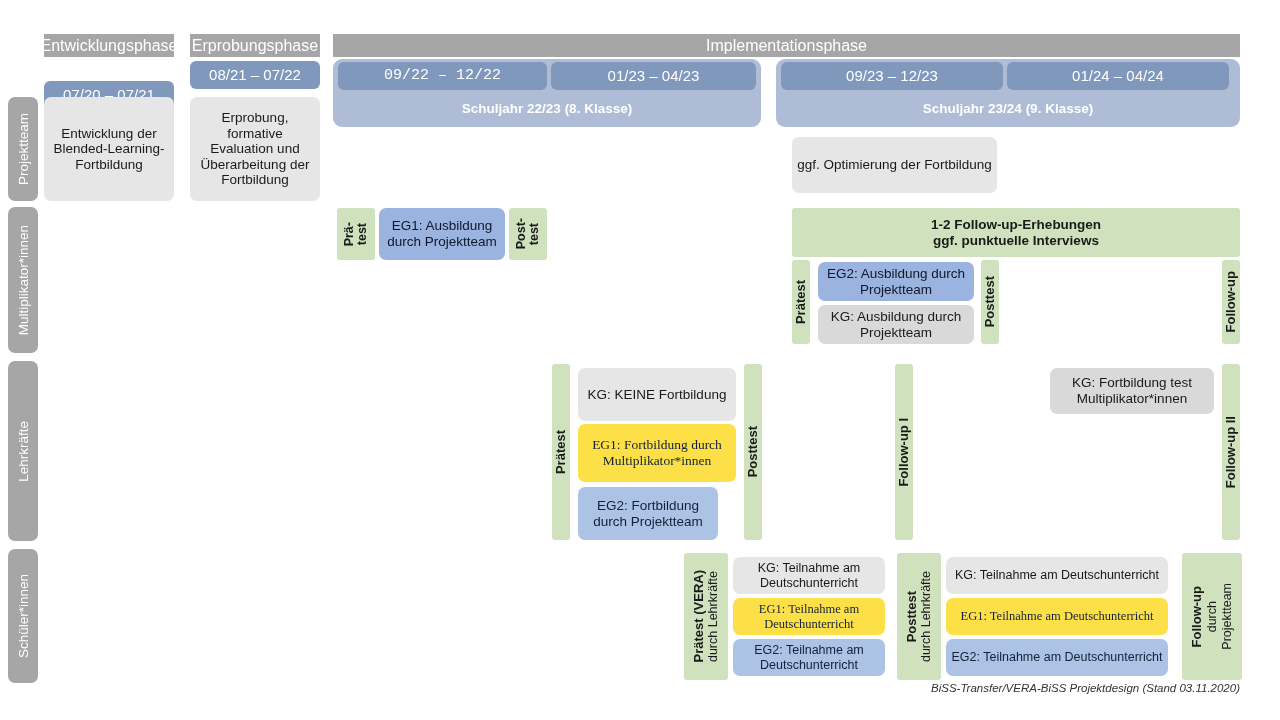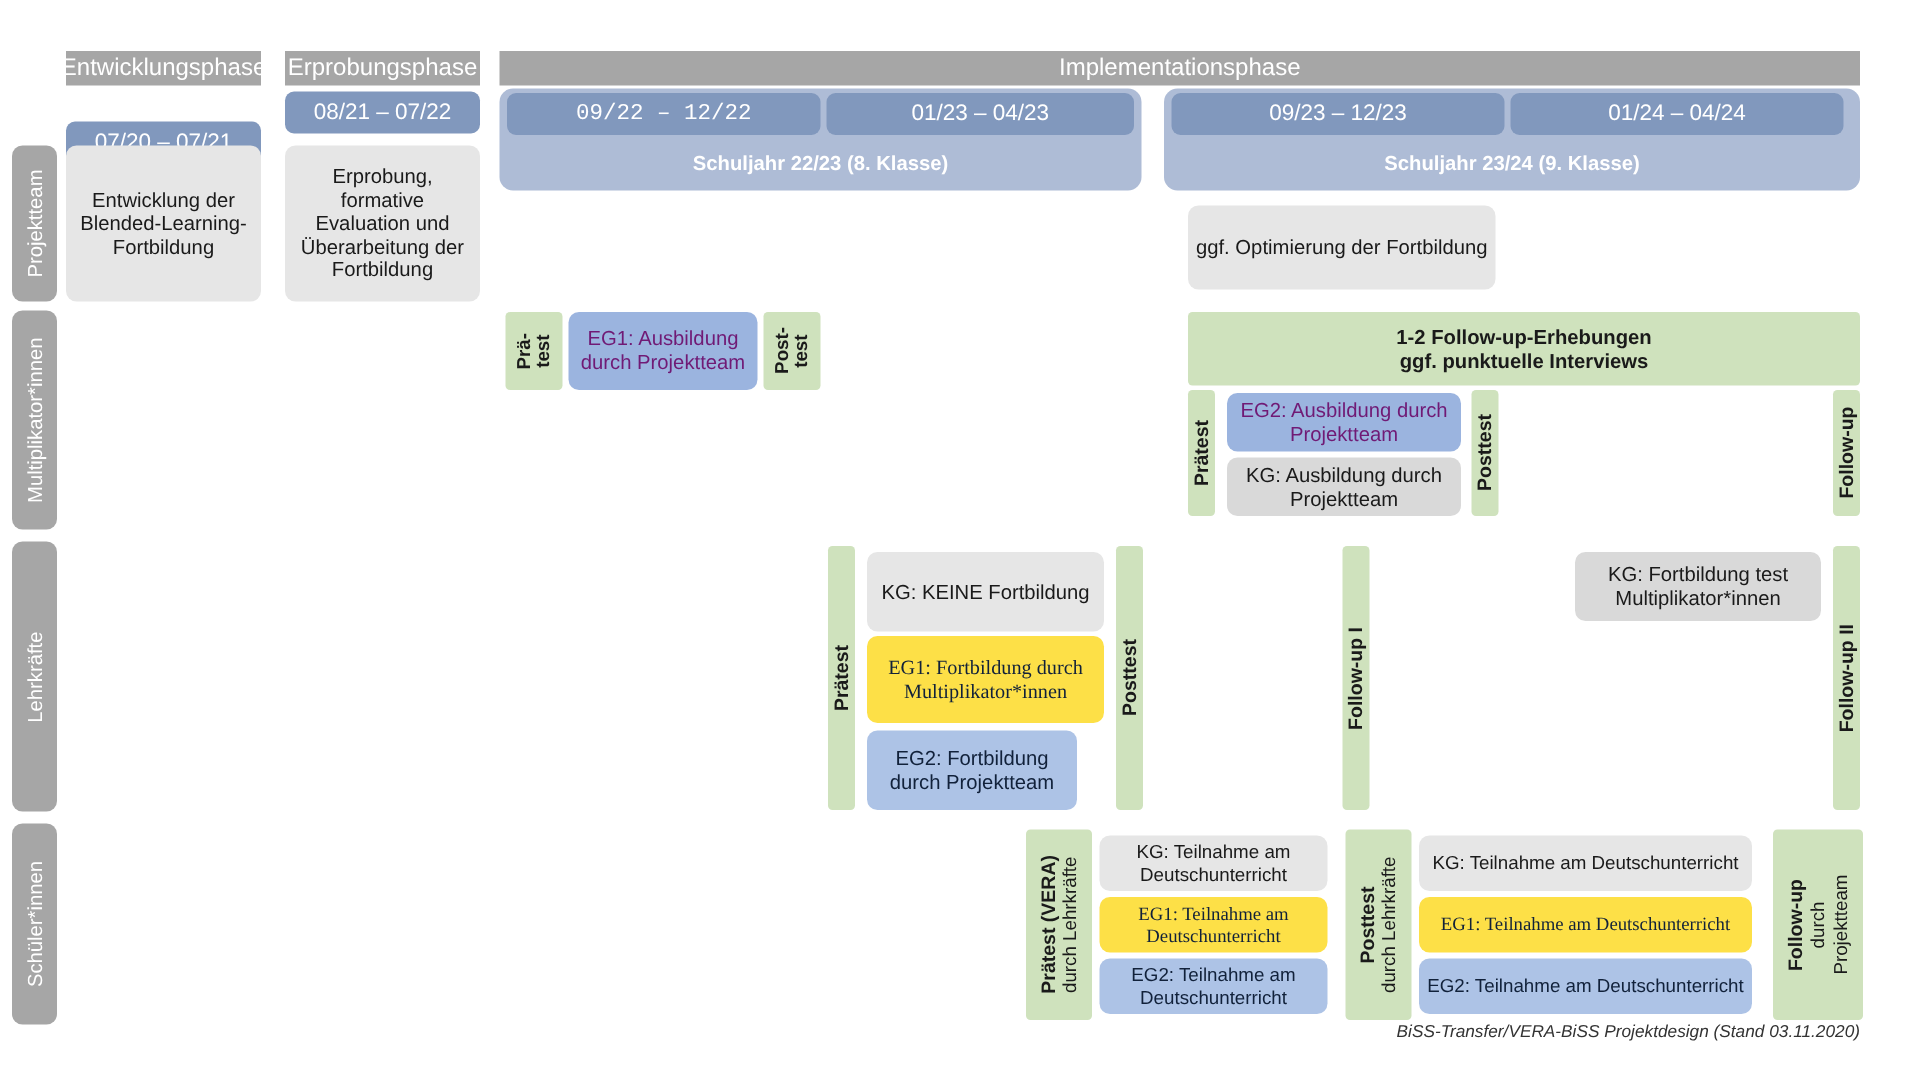--- a/index.html
+++ b/index.html
@@ -60,21 +60,21 @@
     transform:rotate(180deg);
     font-size:13.5px;
     white-space:nowrap;
   }
 
   
   .c-grey   {background:#e6e6e6;color:#1a1a1a;}
   .c-grey-d {background:#d9d9d9;color:#1a1a1a;}
   .c-blue-1 {background:#fde047;color:#11213a;font-family:Liberation Serif, serif;}  
   .c-blue-2 {background:#adc3e6;color:#11213a;}  
-  .c-blue-m {background:#9bb4df;color:#701a75;}  
+  .c-blue-m {background:#9bb4df;color:#0f172a;}  
   .c-green  {background:#cfe2bd;color:#1a1a1a;}
 
   
   .vstrip{
     background:#cfe2bd;
     border-radius:3px;
     display:flex;align-items:center;justify-content:center;
     gap:1px;
   }
   .vstrip .vtxt{

